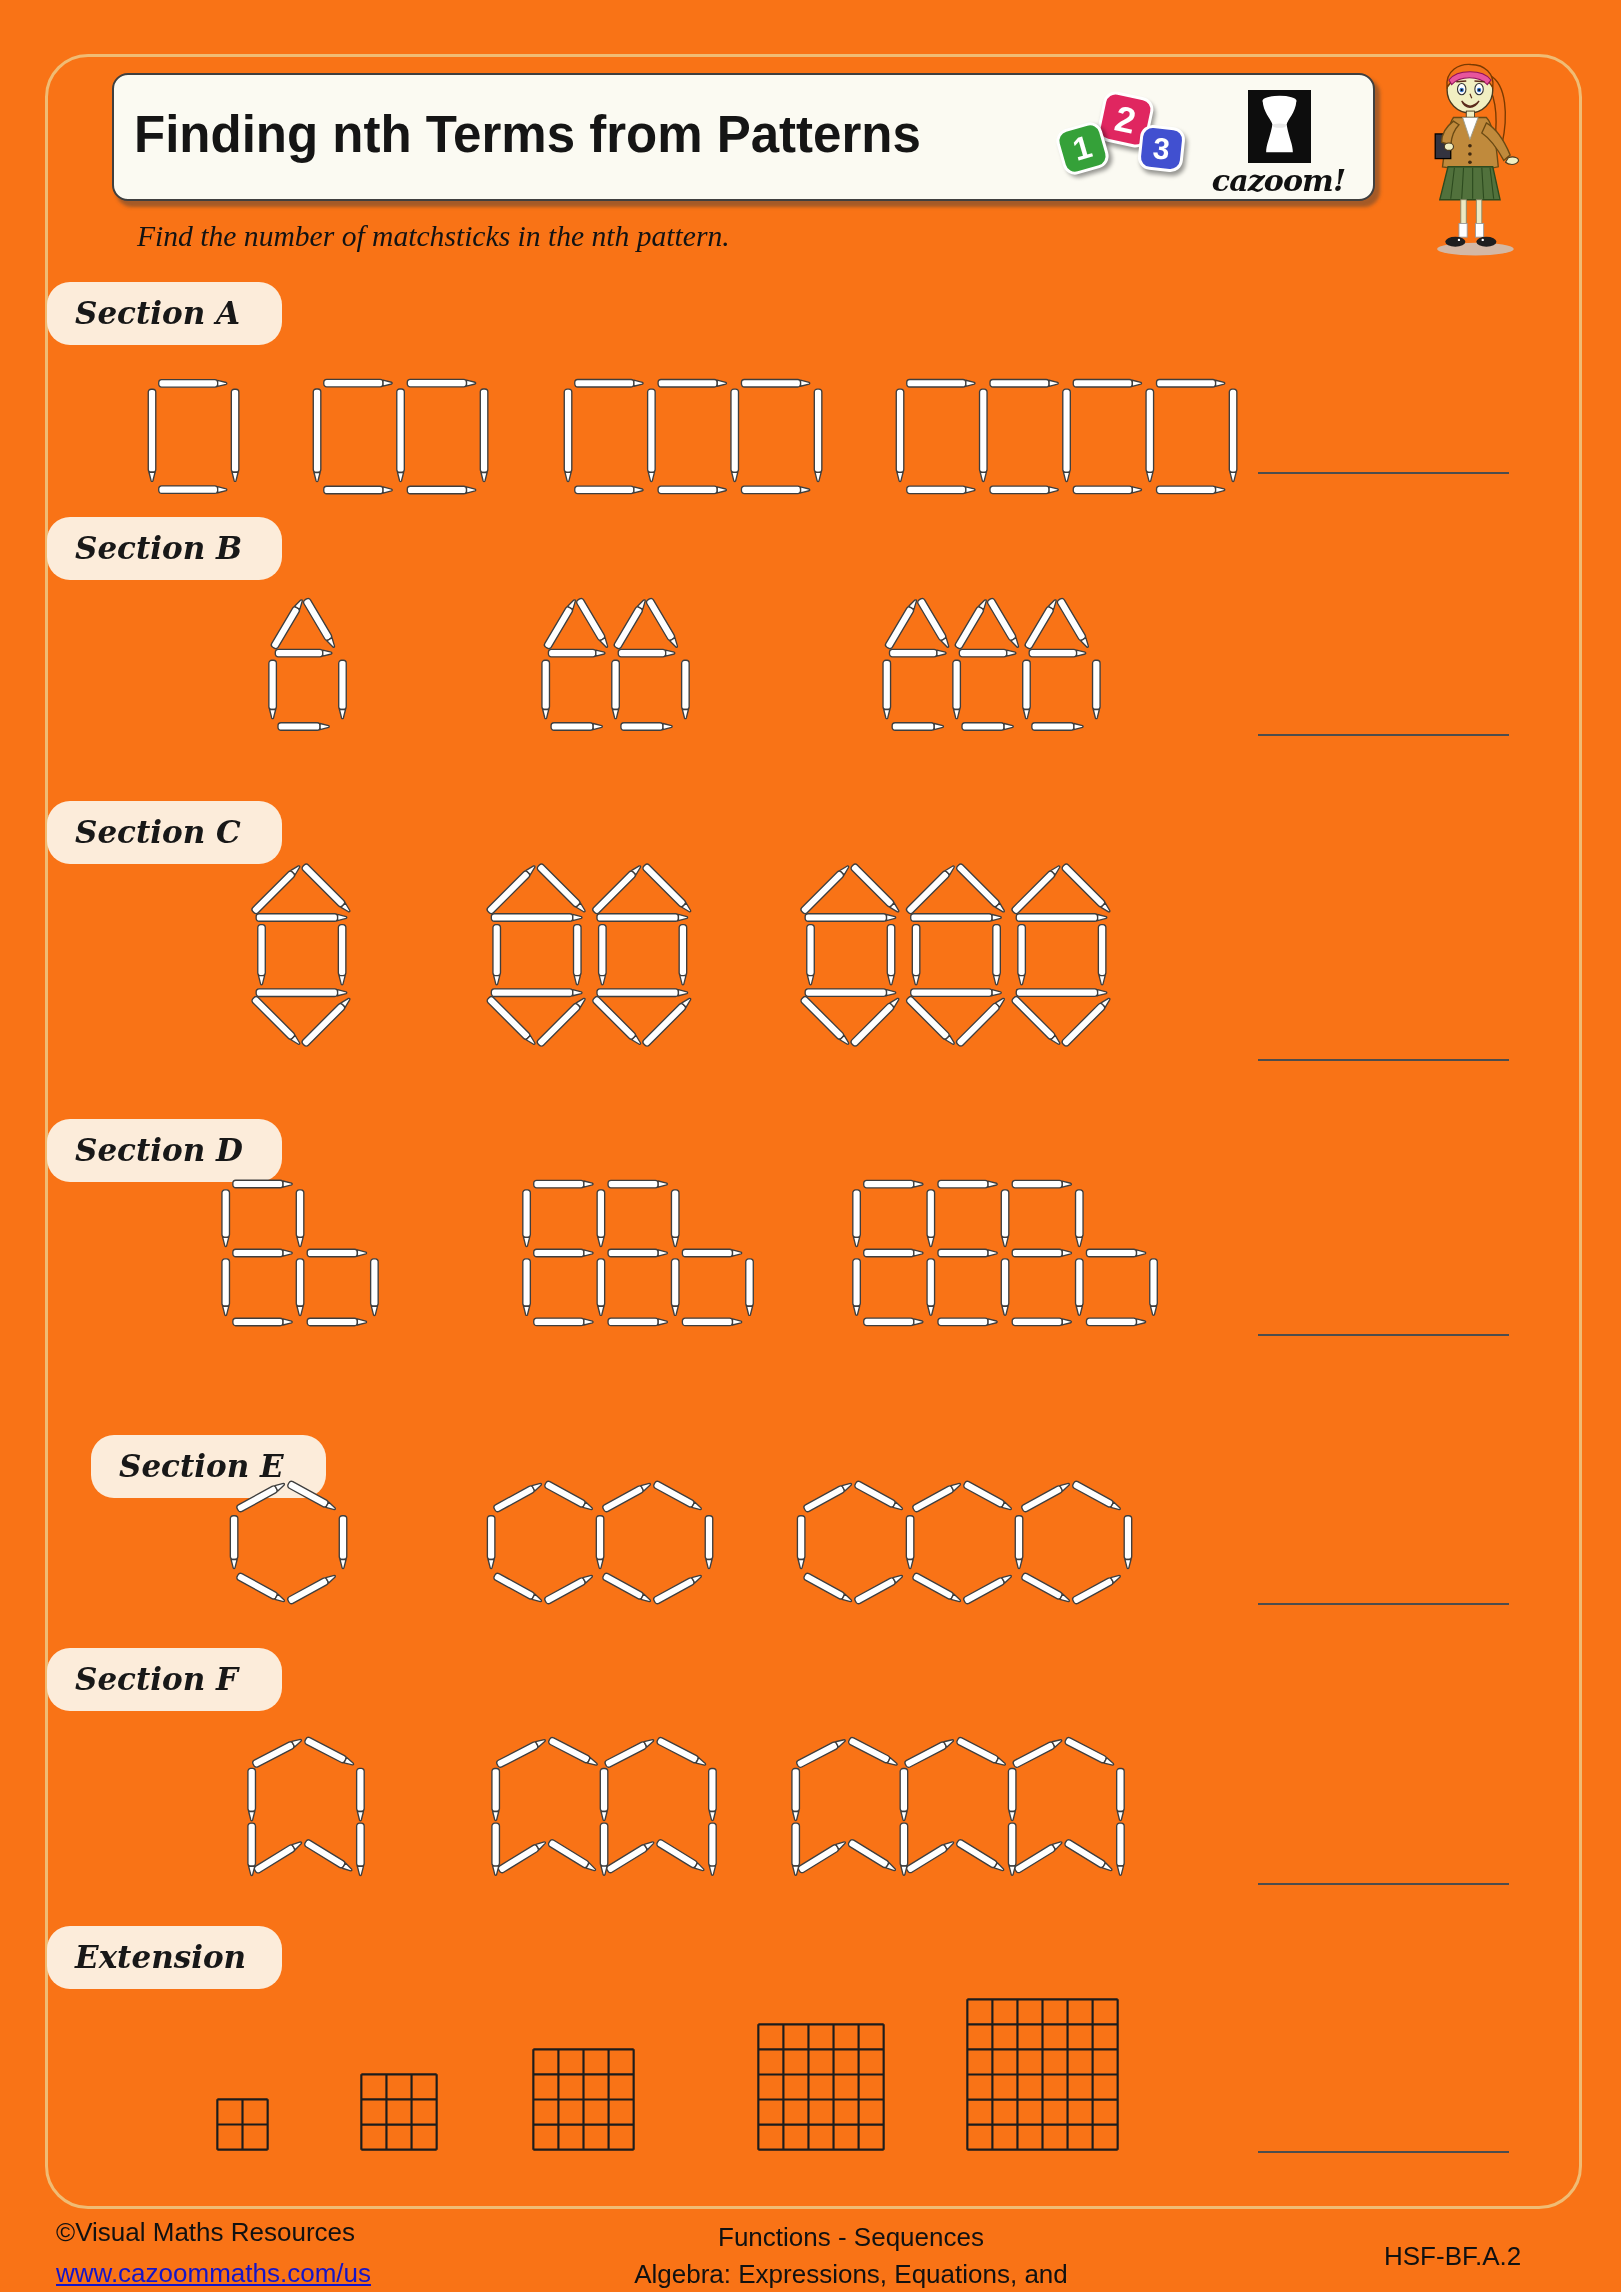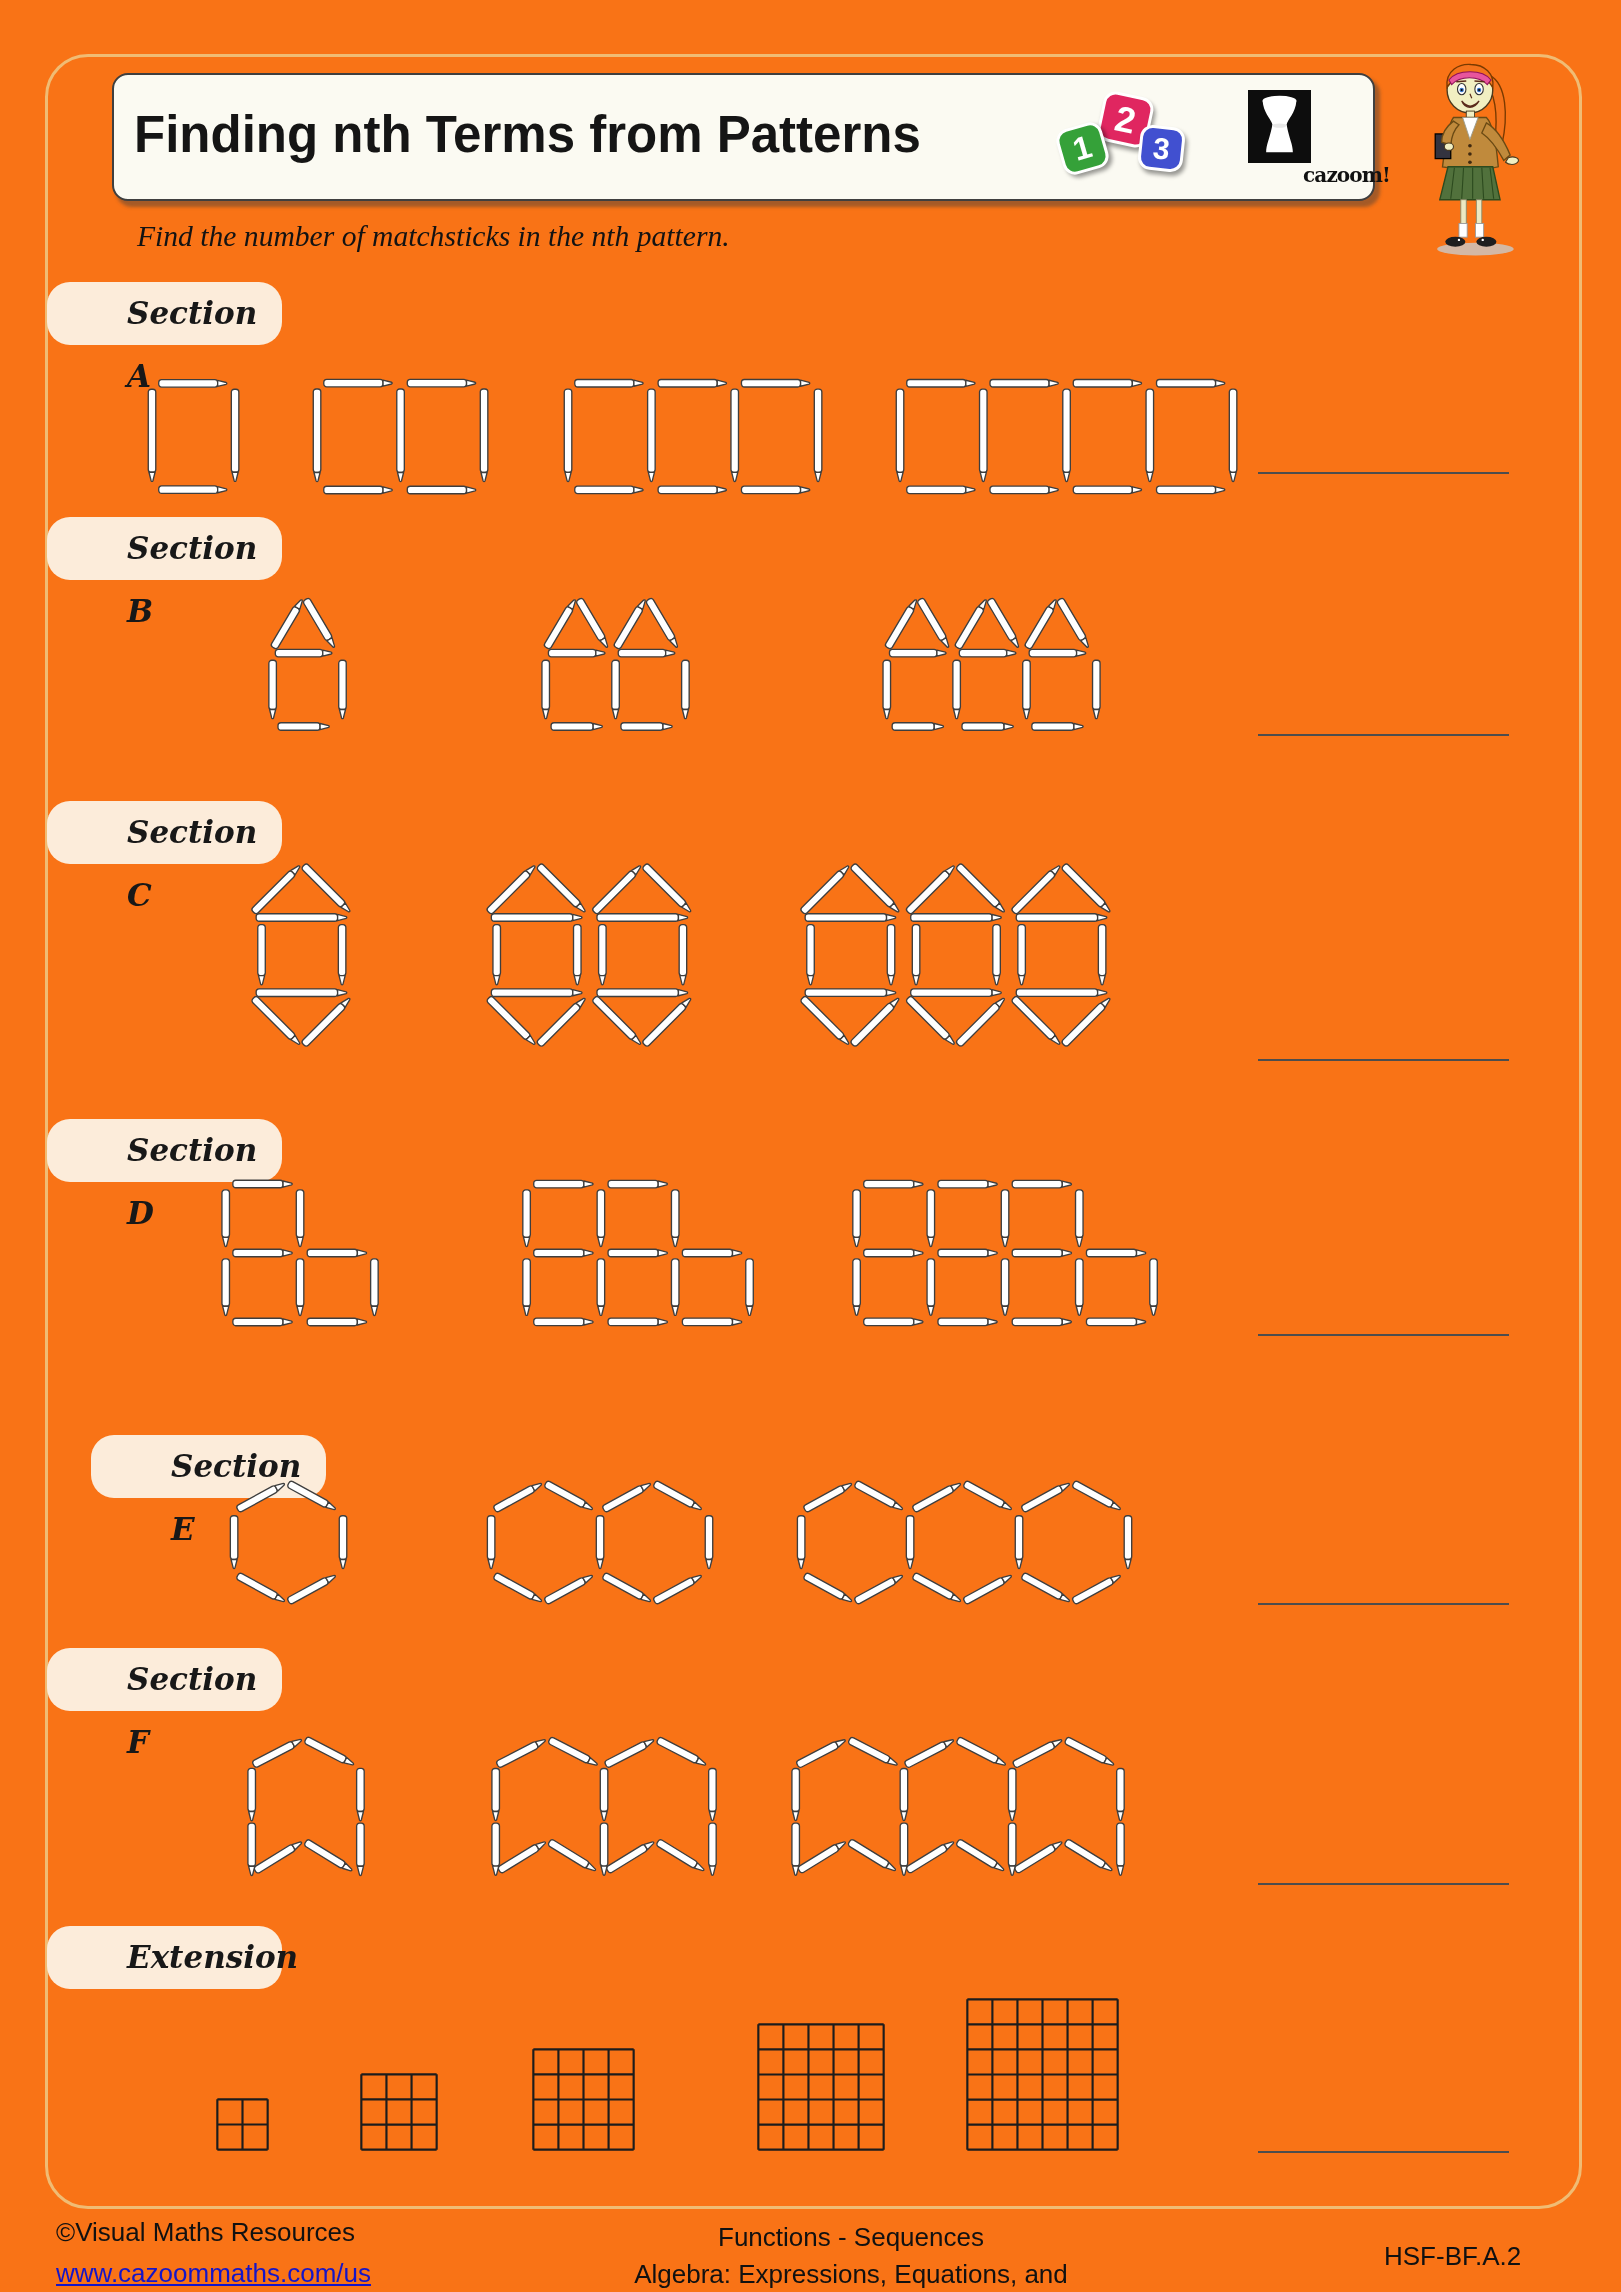--- a/index.html
+++ b/index.html
@@ -14,32 +14,32 @@
              box-shadow:4.5px 5.4px 3.6px rgba(60,60,60,.45);}
   .title-text{position:absolute;left:134px;top:73px;height:124px;line-height:124px;
               font-size:51px;font-weight:bold;color:#151515;letter-spacing:0px;}
   .tile{position:absolute;display:flex;align-items:center;justify-content:center;
         border:3.6px solid #fff;border-radius:12.5px;color:#fff;font-weight:bold;
         box-shadow:2.7px 3.6px 4.5px rgba(0,0,0,.4);}
   .tile-2{left:1100px;top:94px;width:45px;height:45px;font-size:36px;transform:rotate(12deg);}
   .tile-1{left:1059px;top:125px;width:41px;height:41px;font-size:32px;transform:rotate(-16deg);}
   .tile-3{left:1139px;top:126px;width:39px;height:39px;font-size:30px;transform:rotate(6deg);}
   .drum-box{position:absolute;left:1248px;top:90px;width:63px;height:73px;background:#0d0d0d;}
-  .brand-text{position:absolute;left:1275px;top:163px;width:143px;text-align:center;
-              font-family:"DejaVu Serif",serif;font-weight:bold;font-size:20px;color:#111;
-              letter-spacing:-0.9px;}
+  .brand-text{position:absolute;left:1207px;top:163px;width:143px;text-align:center;
+              font-family:"DejaVu Serif",serif;font-weight:bold;font-size:30px;color:#111;
+              letter-spacing:-0.9px;font-style:italic;}
   .mascot{position:absolute;left:1420px;top:59px;width:109px;height:201px;}
   
   .instruction{position:absolute;left:137px;top:220px;font-family:"Liberation Serif",serif;
                font-style:italic;font-size:29.6px;color:#131313;}
   
   .sec-label{position:absolute;left:47px;width:235px;height:63px;background:#fcecda;
              border-radius:23px;font-family:"DejaVu Serif",serif;font-weight:bold;
              font-style:italic;font-size:31px;color:#181818;line-height:63px;
-             padding-left:80px;box-sizing:border-box;}
+             padding-left:28px;box-sizing:border-box;}
   .lab-A{top:282px;} .lab-B{top:517px;} .lab-C{top:801px;} .lab-D{top:1119px;}
   .lab-E{top:1435px;margin-left:44px;} .lab-F{top:1648px;} .lab-X{top:1926px;}
   
   .answer-line{position:absolute;left:1258px;width:251px;height:0;border-top:2.7px solid #4d4d4d;}
   .ans-A{top:472px;} .ans-B{top:734px;} .ans-C{top:1059px;} .ans-D{top:1334px;}
   .ans-E{top:1603px;} .ans-F{top:1883px;} .ans-X{top:2151px;}
   
   #figures svg{position:absolute;overflow:visible;}
   .mb{fill:#ffffff;stroke:#3e3e3e;stroke-width:1.5;stroke-linejoin:round;}
   .grid-line{stroke:#1c1c1c;stroke-width:2.4;fill:none;}

